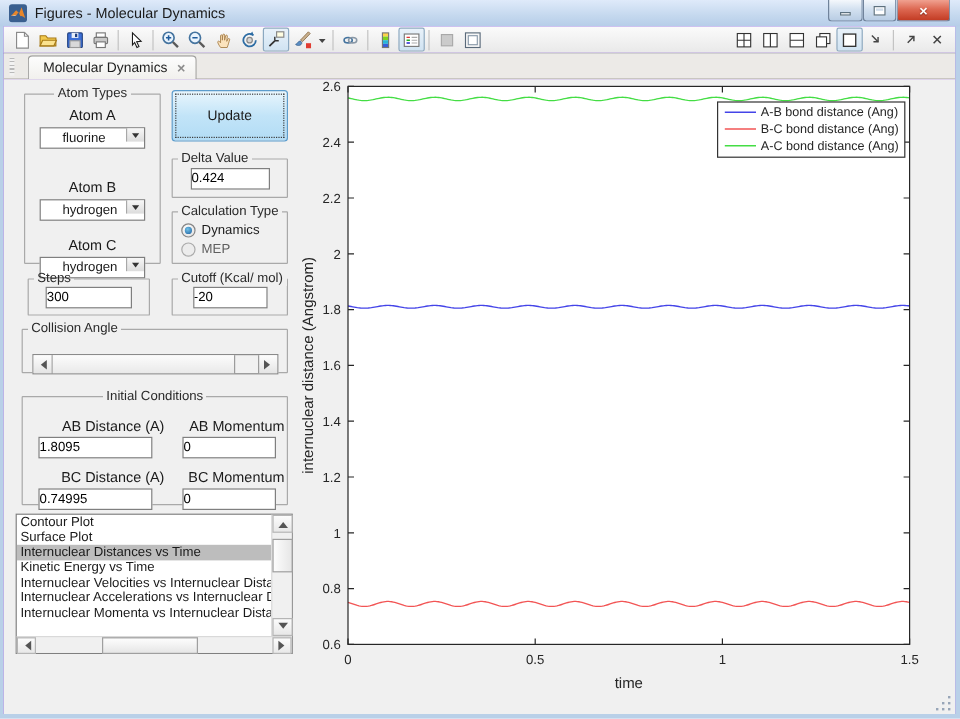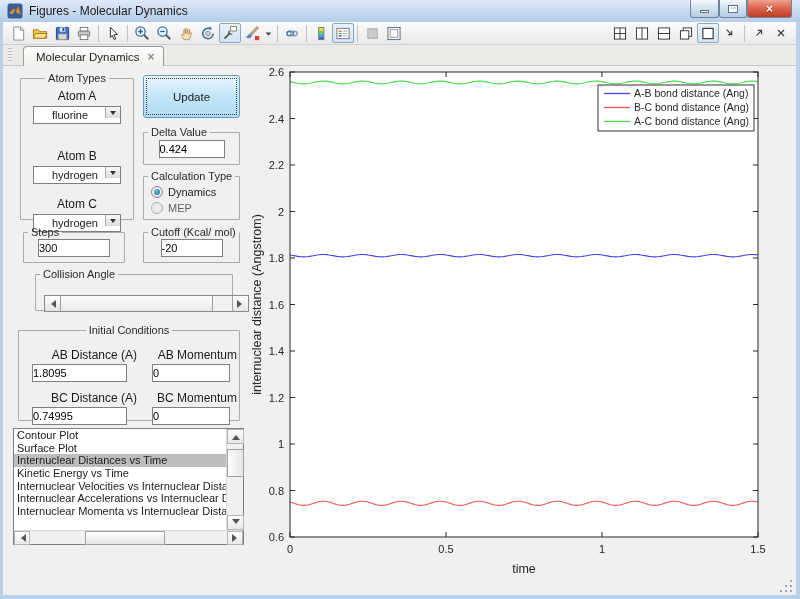--- a/index.html
+++ b/index.html
@@ -423,21 +423,21 @@
       <fieldset style="left:20px; top:160px; width:102px; height:37px;">
         <legend class="left">Steps</legend>
         <div style="text-align:center;"><input class="tf" style="width: 72px; margin-top: 1px;" value="300"></div>
       </fieldset>
 
       <fieldset style="left:140px; top:160px; width:97px; height:37px;">
         <legend class="left">Cutoff (Kcal/ mol)</legend>
         <div style="text-align:center;"><input class="tf" style="width: 62px; margin-top: 1px;" value="-20"></div>
       </fieldset>
 
-      <fieldset style="left:32px; top:202px; width:198px; height:43px;">
+      <fieldset style="left:15px; top:202px; width:222px; height:43px;">
         <legend class="left">Collision Angle</legend>
         <div class="slider">
           <span class="sbtn l">
               <i class="tri-l"></i>
             </span>
           <span class="sthumb"></span>
           <span class="sbtn r">
               <i class="tri-r"></i>
             </span>
         </div>

